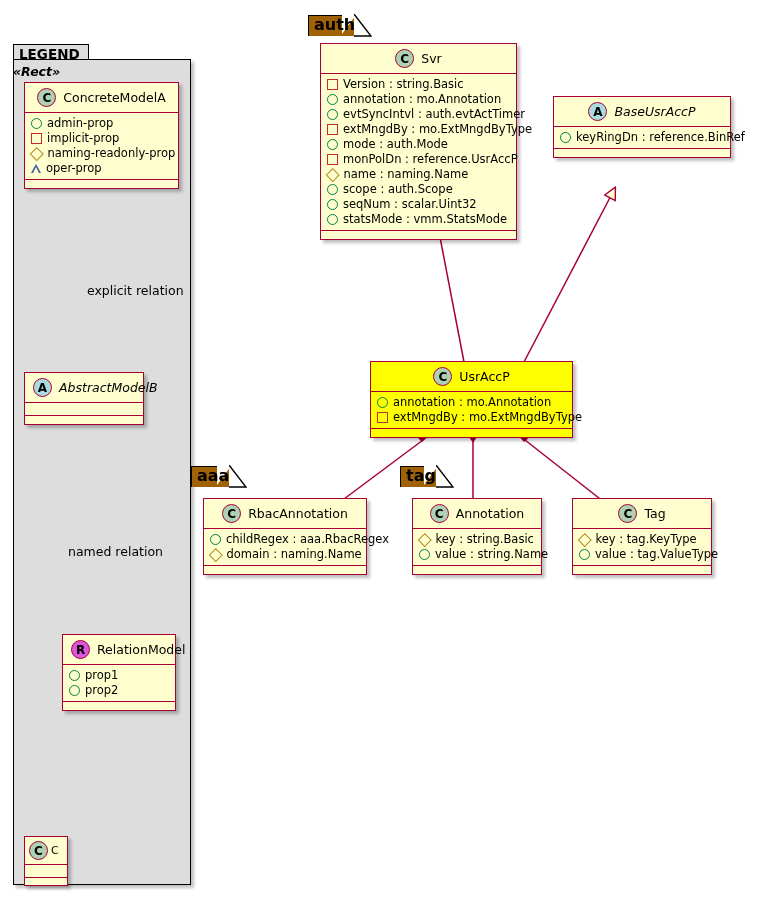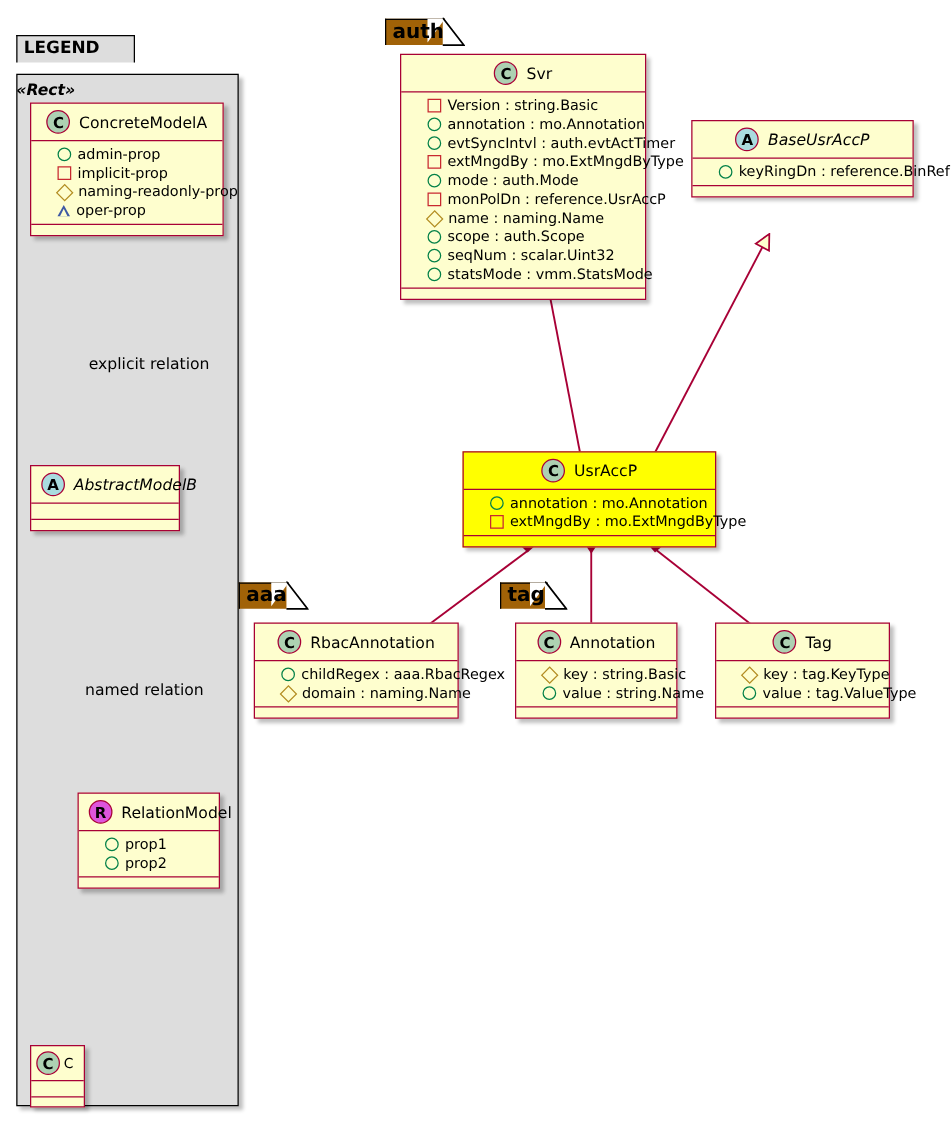--- a/index.html
+++ b/index.html
@@ -6,21 +6,21 @@
   body{width:761px;height:899px;position:relative;overflow:hidden;
        font-family:"DejaVu Sans","Liberation Sans",sans-serif;}
 
   
   .cls{position:absolute;background:#FEFECE;border:1.3px solid #A80036;
        box-sizing:border-box;box-shadow:3px 3px 3px rgba(0,0,0,.25);}
   .cls .hdr{display:flex;align-items:center;justify-content:center;
             gap:7px;padding:5px 8px 5px 8px;border-bottom:1.3px solid #A80036;
             font-size:12.5px;color:#000;white-space:nowrap;}
   .cls .hdr.italic{font-style:italic;}
-  .cls .attrs{padding:3px 6px 3px 21px;border-bottom:1.3px solid #A80036;}
+  .cls .attrs{padding:3px 6px 3px 6px;border-bottom:1.3px solid #A80036;}
   .cls .foot{height:8px;}
   .attr{display:flex;align-items:center;gap:5px;font-size:11.5px;
         color:#000;white-space:nowrap;line-height:15px;}
 
   
   .badge{width:17px;height:17px;border-radius:50%;display:inline-flex;
          align-items:center;justify-content:center;font-size:12px;
          font-weight:bold;font-style:normal;flex:none;}
   .badge.c{background:#ADD1B2;border:1.3px solid #A80036;color:#000;}
   .badge.a{background:#A9DCDF;border:1.3px solid #A80036;color:#000;}
@@ -108,21 +108,21 @@
     <line x1="99" y1="188" x2="89" y2="368" stroke="#A80036" stroke-width="1.5" stroke-dasharray="7,6" marker-end="url(#openArrow)"></line>
   </g>
 
   <g>
     <line x1="84" y1="420" x2="42" y2="832" stroke="#A80036" stroke-width="1.5" stroke-dasharray="7,6" marker-end="url(#openArrow)"></line>
     <line x1="22" y1="670" x2="60" y2="670" stroke="#A80036" stroke-width="1.5" stroke-dasharray="6,5"></line>
     <circle cx="22" cy="670" r="3" fill="#000"></circle>
   </g>
 </svg>
 
-<div class="legend-tab" style="left:13px;top:28px;width:95px;height:22px;">
+<div class="legend-tab" style="left:13px;top:44px;width:76px;height:22px;">
   <span>LEGEND</span>
 </div>
 <div class="legend" style="left:13px;top:59px;width:178px;height:826px;"></div>
 <div class="stereo" style="left:13px;top:64px;width:178px;">«Rect»</div>
 
 <div class="cls" style="left:24px;top:82px;width:155px;">
   <div class="hdr">
     <span class="badge c">C</span>
     <span>ConcreteModelA</span>
   </div>
@@ -140,21 +140,21 @@
       <span>naming-readonly-prop</span>
     </div>
     <div class="attr">
       <span class="mk triangle"></span>
       <span>oper-prop</span>
     </div>
   </div>
   <div class="foot"></div>
 </div>
 
-<div class="lbl" style="left:71px;top:283px;">explicit relation</div>
+<div class="lbl" style="left:87px;top:283px;">explicit relation</div>
 
 <div class="cls" style="left:24px;top:372px;width:120px;">
   <div class="hdr italic" style="justify-content:flex-start;">
     <span class="badge a">A</span>
     <span>AbstractModelB</span>
   </div>
   <div class="attrs" style="height:6px;"></div>
   <div class="foot"></div>
 </div>
 

